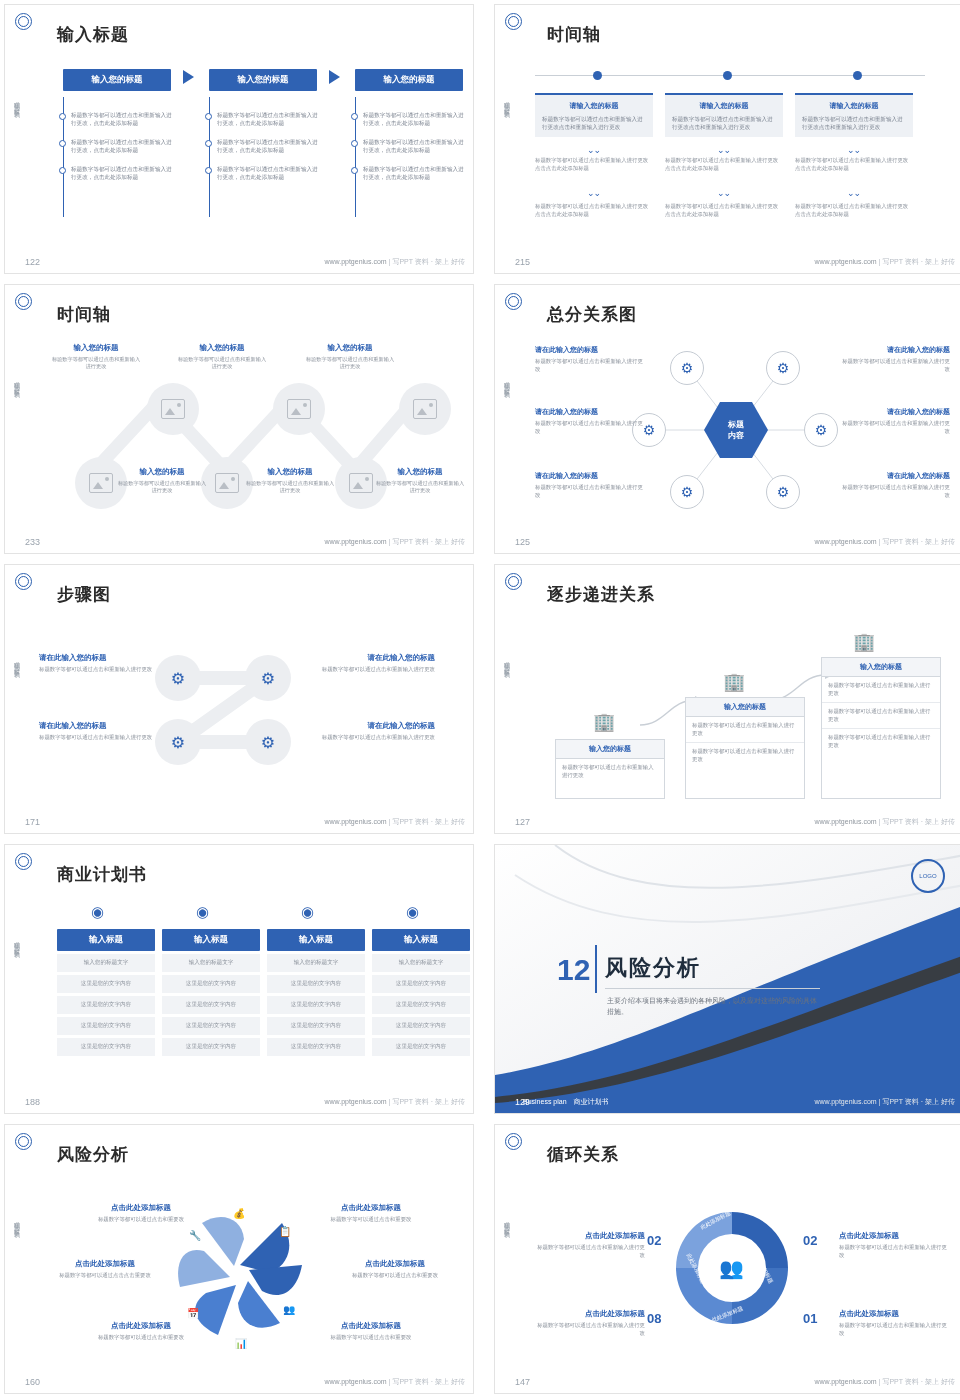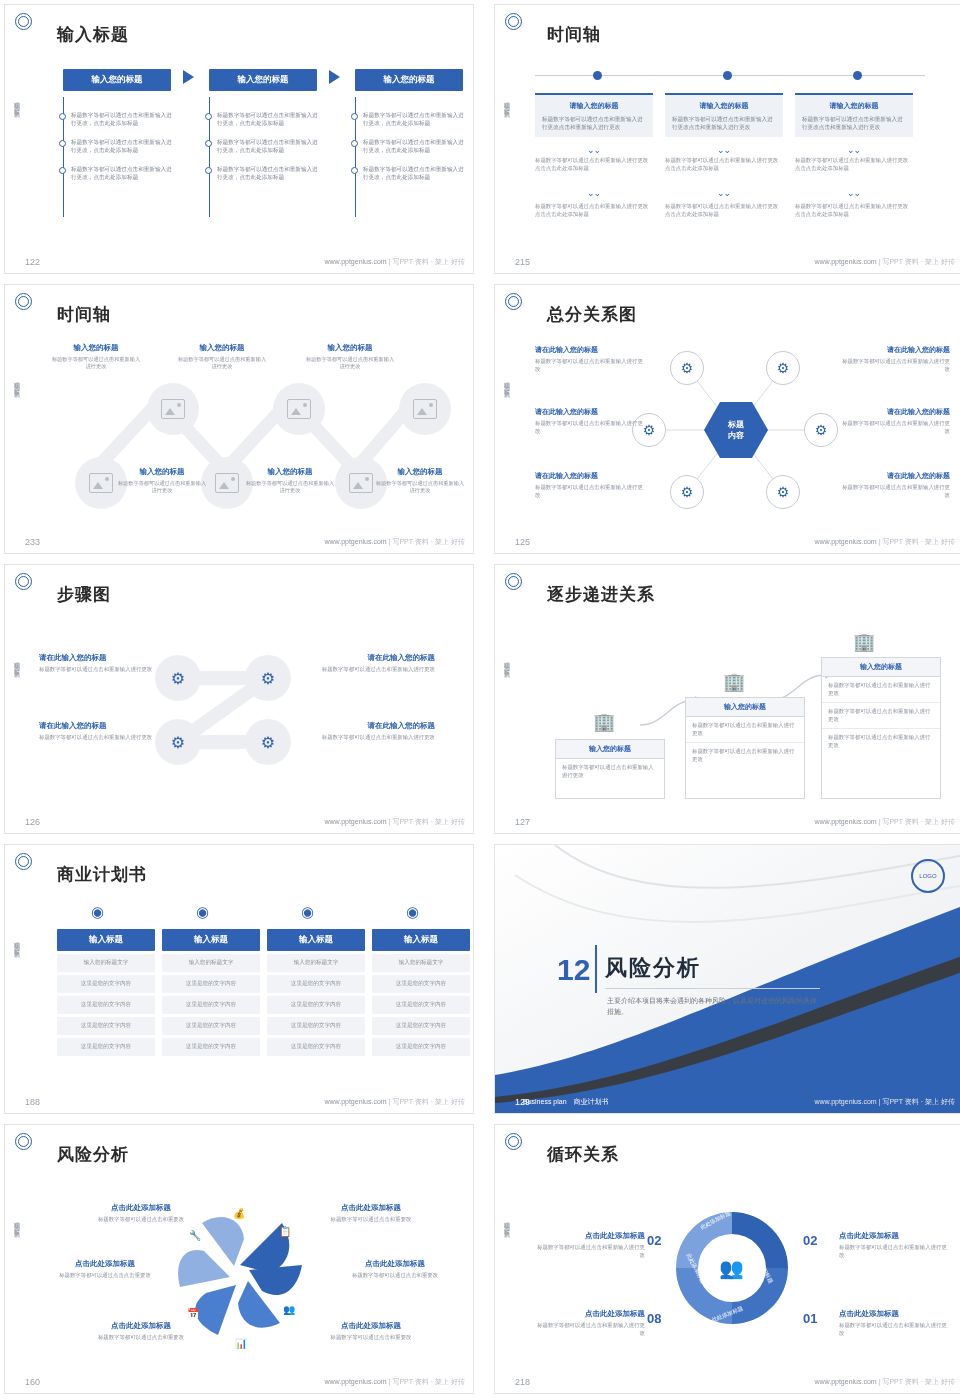--- a/index.html
+++ b/index.html
@@ -351,21 +351,21 @@
       </div>
     <div class="txt" style="left:34px;top:156px;">
         <h4>请在此输入您的标题</h4>
         <p>标题数字等都可以通过点击和重新输入进行更改</p>
       </div>
     <div class="txt" style="left:310px;top:156px;text-align:right;">
         <h4>请在此输入您的标题</h4>
         <p>标题数字等都可以通过点击和重新输入进行更改</p>
       </div>
 
-    <div class="pagenum">126</div>
+    <div class="pagenum">171</div>
     <div class="foot"><b>www.pptgenius.com</b> | <span>写PPT 资料 · 架上 好传</span></div>
   </div>
 
   <div class="slide s127">
     <div class="logo"></div>
     <div class="vbrand">求职简历 模板下载</div>
     <div class="title">逐步递进关系</div>
 
     <div style="position:absolute;left:98px;top:146px;color:#2f62b3;font-size:18px;">🏢</div>
     <div style="position:absolute;left:228px;top:106px;color:#2f62b3;font-size:18px;">🏢</div>
@@ -563,17 +563,17 @@
       </div>
     <div class="txt" style="left:344px;top:184px;">
         <h4>点击此处添加标题</h4>
         <p>标题数字等都可以通过点击和重新输入进行更改</p>
       </div>
     <div class="txt" style="left:42px;top:184px;text-align:right;">
         <h4>点击此处添加标题</h4>
         <p>标题数字等都可以通过点击和重新输入进行更改</p>
       </div>
 
-    <div class="pagenum">218</div>
+    <div class="pagenum">147</div>
     <div class="foot"><b>www.pptgenius.com</b> | <span>写PPT 资料 · 架上 好传</span></div>
   </div>
 
 </div>
 
 </body></html>

